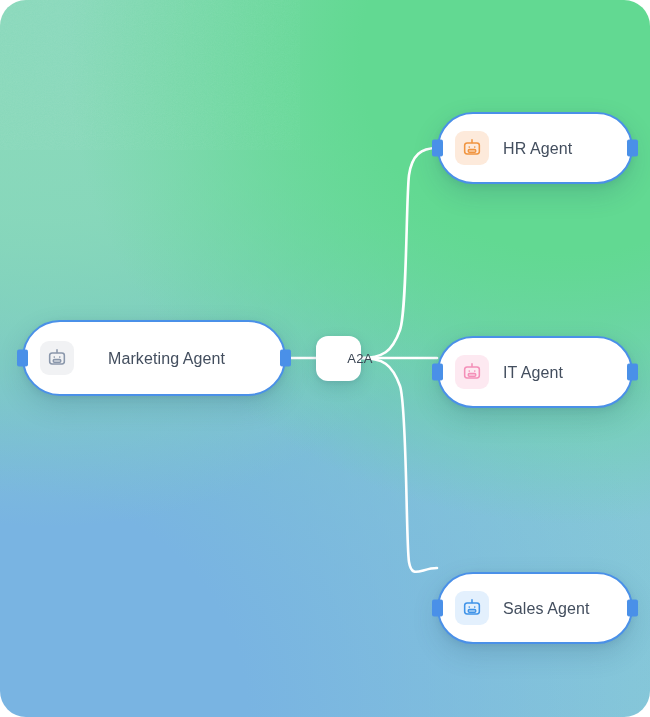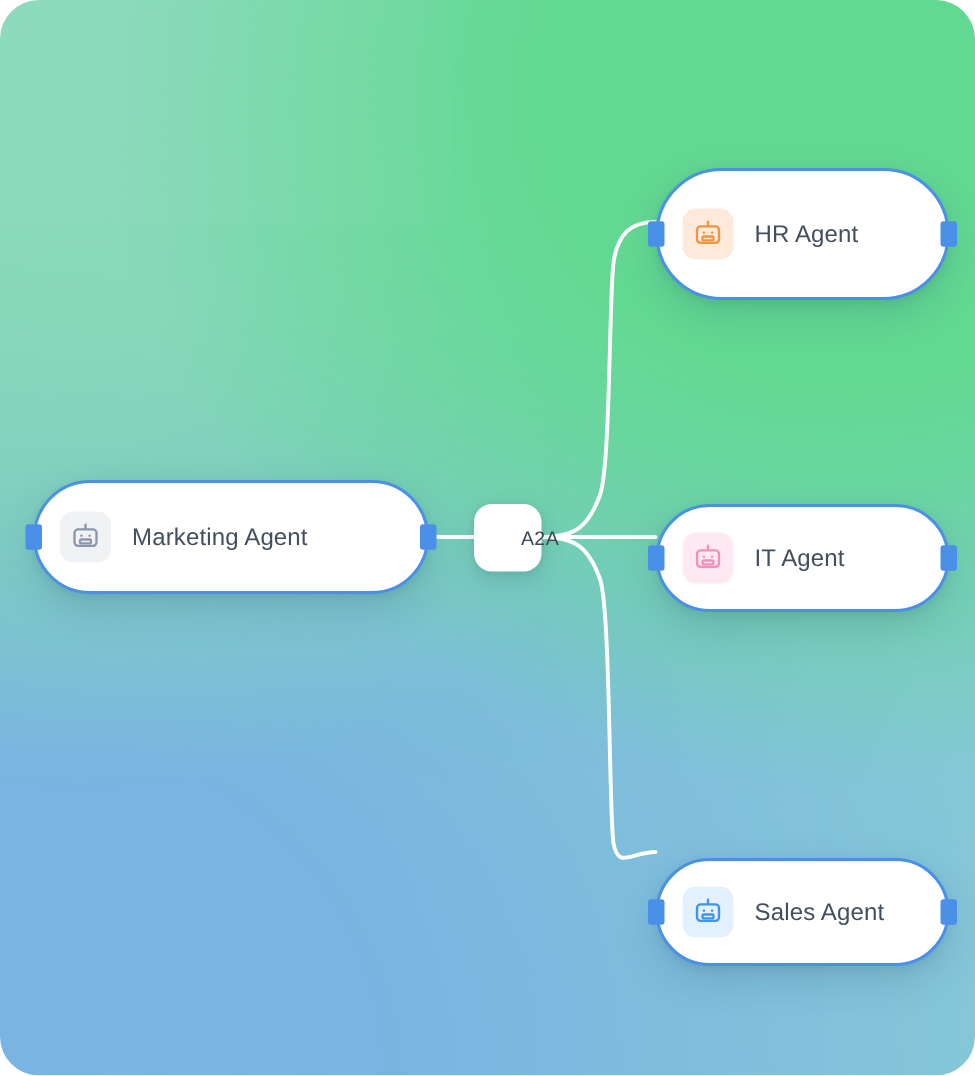--- a/index.html
+++ b/index.html
@@ -140,39 +140,39 @@
       <path d="M 286 358 L 317 358"></path>
 
       <path d="M 360 358 L 437 358"></path>
 
       <path d="M 360 358 C 383 358, 392 352, 400 330 C 407 310, 406 200, 409 175 C 412 155, 421 148, 437 148"></path>
 
       <path d="M 360 358 C 383 358, 392 364, 400 386 C 407 406, 406 545, 409 562 C 412 580, 421 568, 437 568"></path>
     </g>
   </svg>
 
-  <div class="node" id="node-marketing" style="left:22px; top:320px; width:264px; height:76px;">
+  <div class="node" id="node-marketing" style="left:22px; top:320px; width:264px; height:76px;gap:20px;">
     <span class="port left"></span>
     <span class="port right"></span>
     <span class="node-icon" style="background:#f1f2f4;">
       <svg width="22" height="22" viewBox="0 0 24 24" fill="none" stroke="#8a97ab" stroke-width="1.7" stroke-linecap="round" stroke-linejoin="round">
         <path d="M12 3v3"></path>
         <rect x="4" y="6.5" width="16" height="12" rx="2.6"></rect>
         <circle cx="9" cy="11" r="0.9" fill="#8a97ab" stroke="none"></circle>
         <circle cx="15" cy="11" r="0.9" fill="#8a97ab" stroke="none"></circle>
         <rect x="8" y="13.8" width="8" height="2.8" rx="1"></rect>
       </svg>
     </span>
     <span class="node-body">
       <span class="node-title">Marketing Agent</span>
       <span class="node-subbar"></span>
     </span>
   </div>
 
-  <div class="node" id="node-hr" style="left:437px; top:112px; width:196px; height:88px;">
+  <div class="node" id="node-hr" style="left:437px; top:112px; width:196px; height:72px;">
     <span class="port left"></span>
     <span class="port right"></span>
     <span class="node-icon" style="background:#fdeadb;">
       <svg width="22" height="22" viewBox="0 0 24 24" fill="none" stroke="#f0943f" stroke-width="1.7" stroke-linecap="round" stroke-linejoin="round">
         <path d="M12 3v3"></path>
         <rect x="4" y="6.5" width="16" height="12" rx="2.6"></rect>
         <circle cx="9" cy="11" r="0.9" fill="#f0943f" stroke="none"></circle>
         <circle cx="15" cy="11" r="0.9" fill="#f0943f" stroke="none"></circle>
         <rect x="8" y="13.8" width="8" height="2.8" rx="1"></rect>
       </svg>

